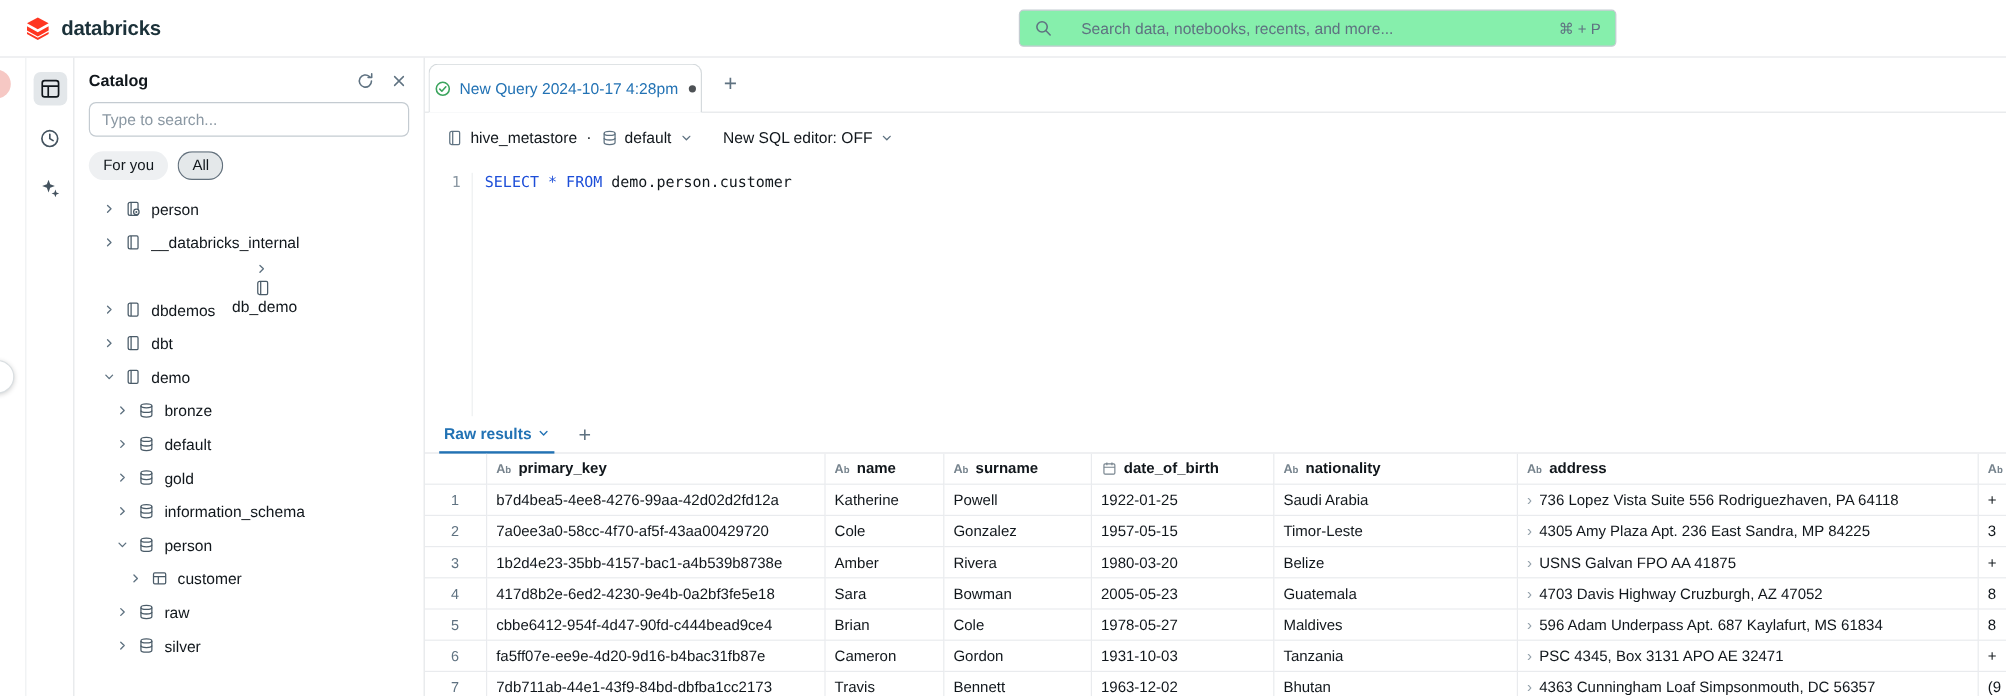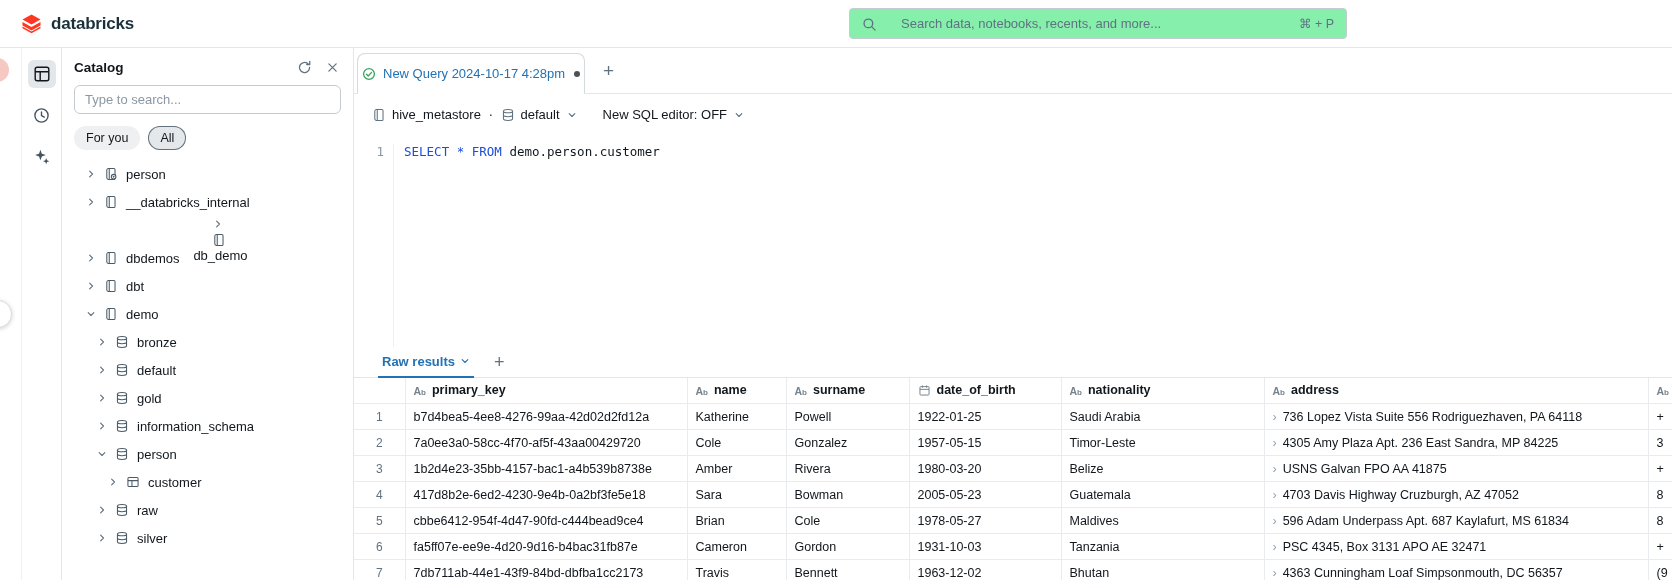--- a/index.html
+++ b/index.html
@@ -59,21 +59,21 @@
 .ctx-dot{color:#11171C;font-size:13px;}
 .sql-toggle{margin-left:4px;}
 .editor{flex:1;display:flex;font-family:"DejaVu Sans Mono",monospace;font-size:12.5px;padding-top:9px;overflow:hidden;cursor:text;}
 .gutter{width:40px;flex:none;text-align:right;padding-right:9px;color:#8B98A3;border-right:1px solid #EDEFF1;}
 .code{padding-left:10px;white-space:pre;}
 .tok-keyword{color:#1d4ed8;}
 .tok-plain{color:#11171C;}
 
 
 .rtabs{height:31px;display:flex;align-items:stretch;border-bottom:1px solid #E4E7E9;flex:none;}
-.rtab{display:flex;align-items:center;gap:5px;margin-left:24px;margin-bottom:-1px;border-bottom:2px solid #2272B4;padding:0 4px;color:#2272B4;font-size:13px;font-weight:700;cursor:pointer;}
+.rtab{display:flex;align-items:center;gap:5px;margin-left:12px;margin-bottom:-1px;border-bottom:2px solid #2272B4;padding:0 4px;color:#2272B4;font-size:13px;font-weight:700;cursor:pointer;}
 .rtab-chev{display:flex;align-items:center;color:#2272B4;}
 .radd{margin-left:16px;align-self:center;font-size:18px;color:#5F7281;line-height:1;padding:0 4px;}
 .rtable-wrap{flex:1;overflow:hidden;}
 table{border-collapse:collapse;table-layout:fixed;width:1454px;font-size:12.5px;}
 th,td{height:26px;padding:0 8px;text-align:left;white-space:nowrap;overflow:hidden;border-right:1px solid #E9EBEE;border-bottom:1px solid #E9EBEE;}
 th{font-weight:700;}
 td.num-col,th.num-col{text-align:center;color:#5F7281;font-size:12px;}
 .col-ic{display:inline-flex;align-items:center;margin-right:6px;color:#76838D;vertical-align:middle;}
 .glyph-ab{font-size:10.5px;font-weight:700;color:#76838D;}
 .glyph-ab .sub{font-size:8px;}

